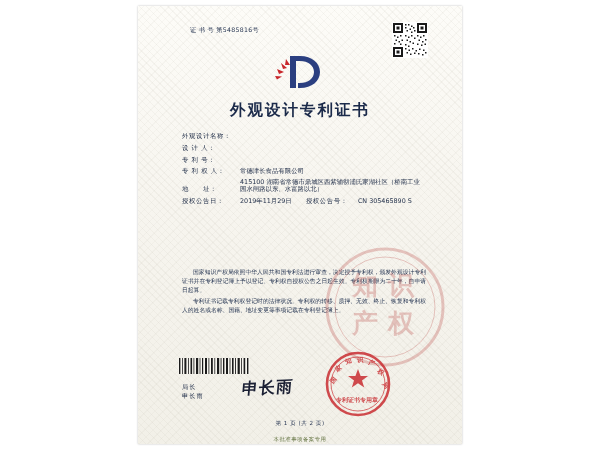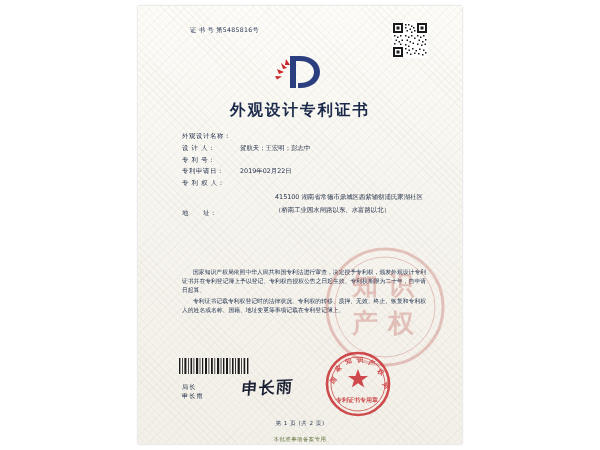--- a/index.html
+++ b/index.html
@@ -104,21 +104,21 @@
   }
   .flabel {
     flex: 0 0 58px;
     letter-spacing: 0.6px;
     white-space: nowrap;
   }
   .fvalue {
     flex: 1 1 auto;
     white-space: normal;
   }
-  .fvalue.two-line { line-height: 13px; margin-left: 35px; }
+  .fvalue.two-line { line-height: 7px; }
 
   .body-text {
     position: absolute;
     left: 44px;
     right: 36px;
     top: 262px;
     font-size: 5.8px;
     line-height: 9px;
     color: #223250;
     text-align: justify;
@@ -286,35 +286,37 @@
       </div>
 
       <div class="title">外观设计专利证书</div>
 
       <div class="fields">
         <div class="frow">
           <span class="flabel">外观设计名称：</span>
         </div>
         <div class="frow">
           <span class="flabel">设 计 人：</span>
-          <span class="fvalue">贺航天；王宏明；彭志中</span>
         </div>
         <div class="frow">
           <span class="flabel">专 利 号：</span>
         </div>
         <div class="frow">
-          <span class="flabel">专利申请日：</span>
-          <span class="fvalue">2019年02月22日</span>
-        </div>
-        <div class="frow">
           <span class="flabel">专 利 权 人：</span>
+          <span class="fvalue">常德津长食品有限公司</span>
         </div>
         <div class="frow">
           <span class="flabel">地　　址：</span>
           <span class="fvalue two-line">415100 湖南省常德市鼎城区西紫辅彻浦氏家湖社区（桥南工业园水闸路以东、水富路以北）</span>
+        </div>
+        <div class="frow">
+          <span class="flabel">授权公告日：</span>
+          <span class="fvalue">2019年11月29日</span>
+          <span class="flabel" style="flex:0 0 52px;">授权公告号：</span>
+          <span class="fvalue">CN 305465890 S</span>
         </div>
       </div>
 
       <div class="body-text">
         <p>国家知识产权局依照中华人民共和国专利法进行审查，决定授予专利权，颁发外观设计专利证书并在专利登记簿上予以登记。专利权自授权公告之日起生效。专利权期限为二十年，自申请日起算。</p>
         <p>专利证书记载专利权登记时的法律状况。专利权的转移、质押、无效、终止、恢复和专利权人的姓名或名称、国籍、地址变更等事项记载在专利登记簿上。</p>
       </div>
 
       <div class="watermark">
         <svg width="126" height="126" viewBox="0 0 126 126" xmlns="http://www.w3.org/2000/svg">

